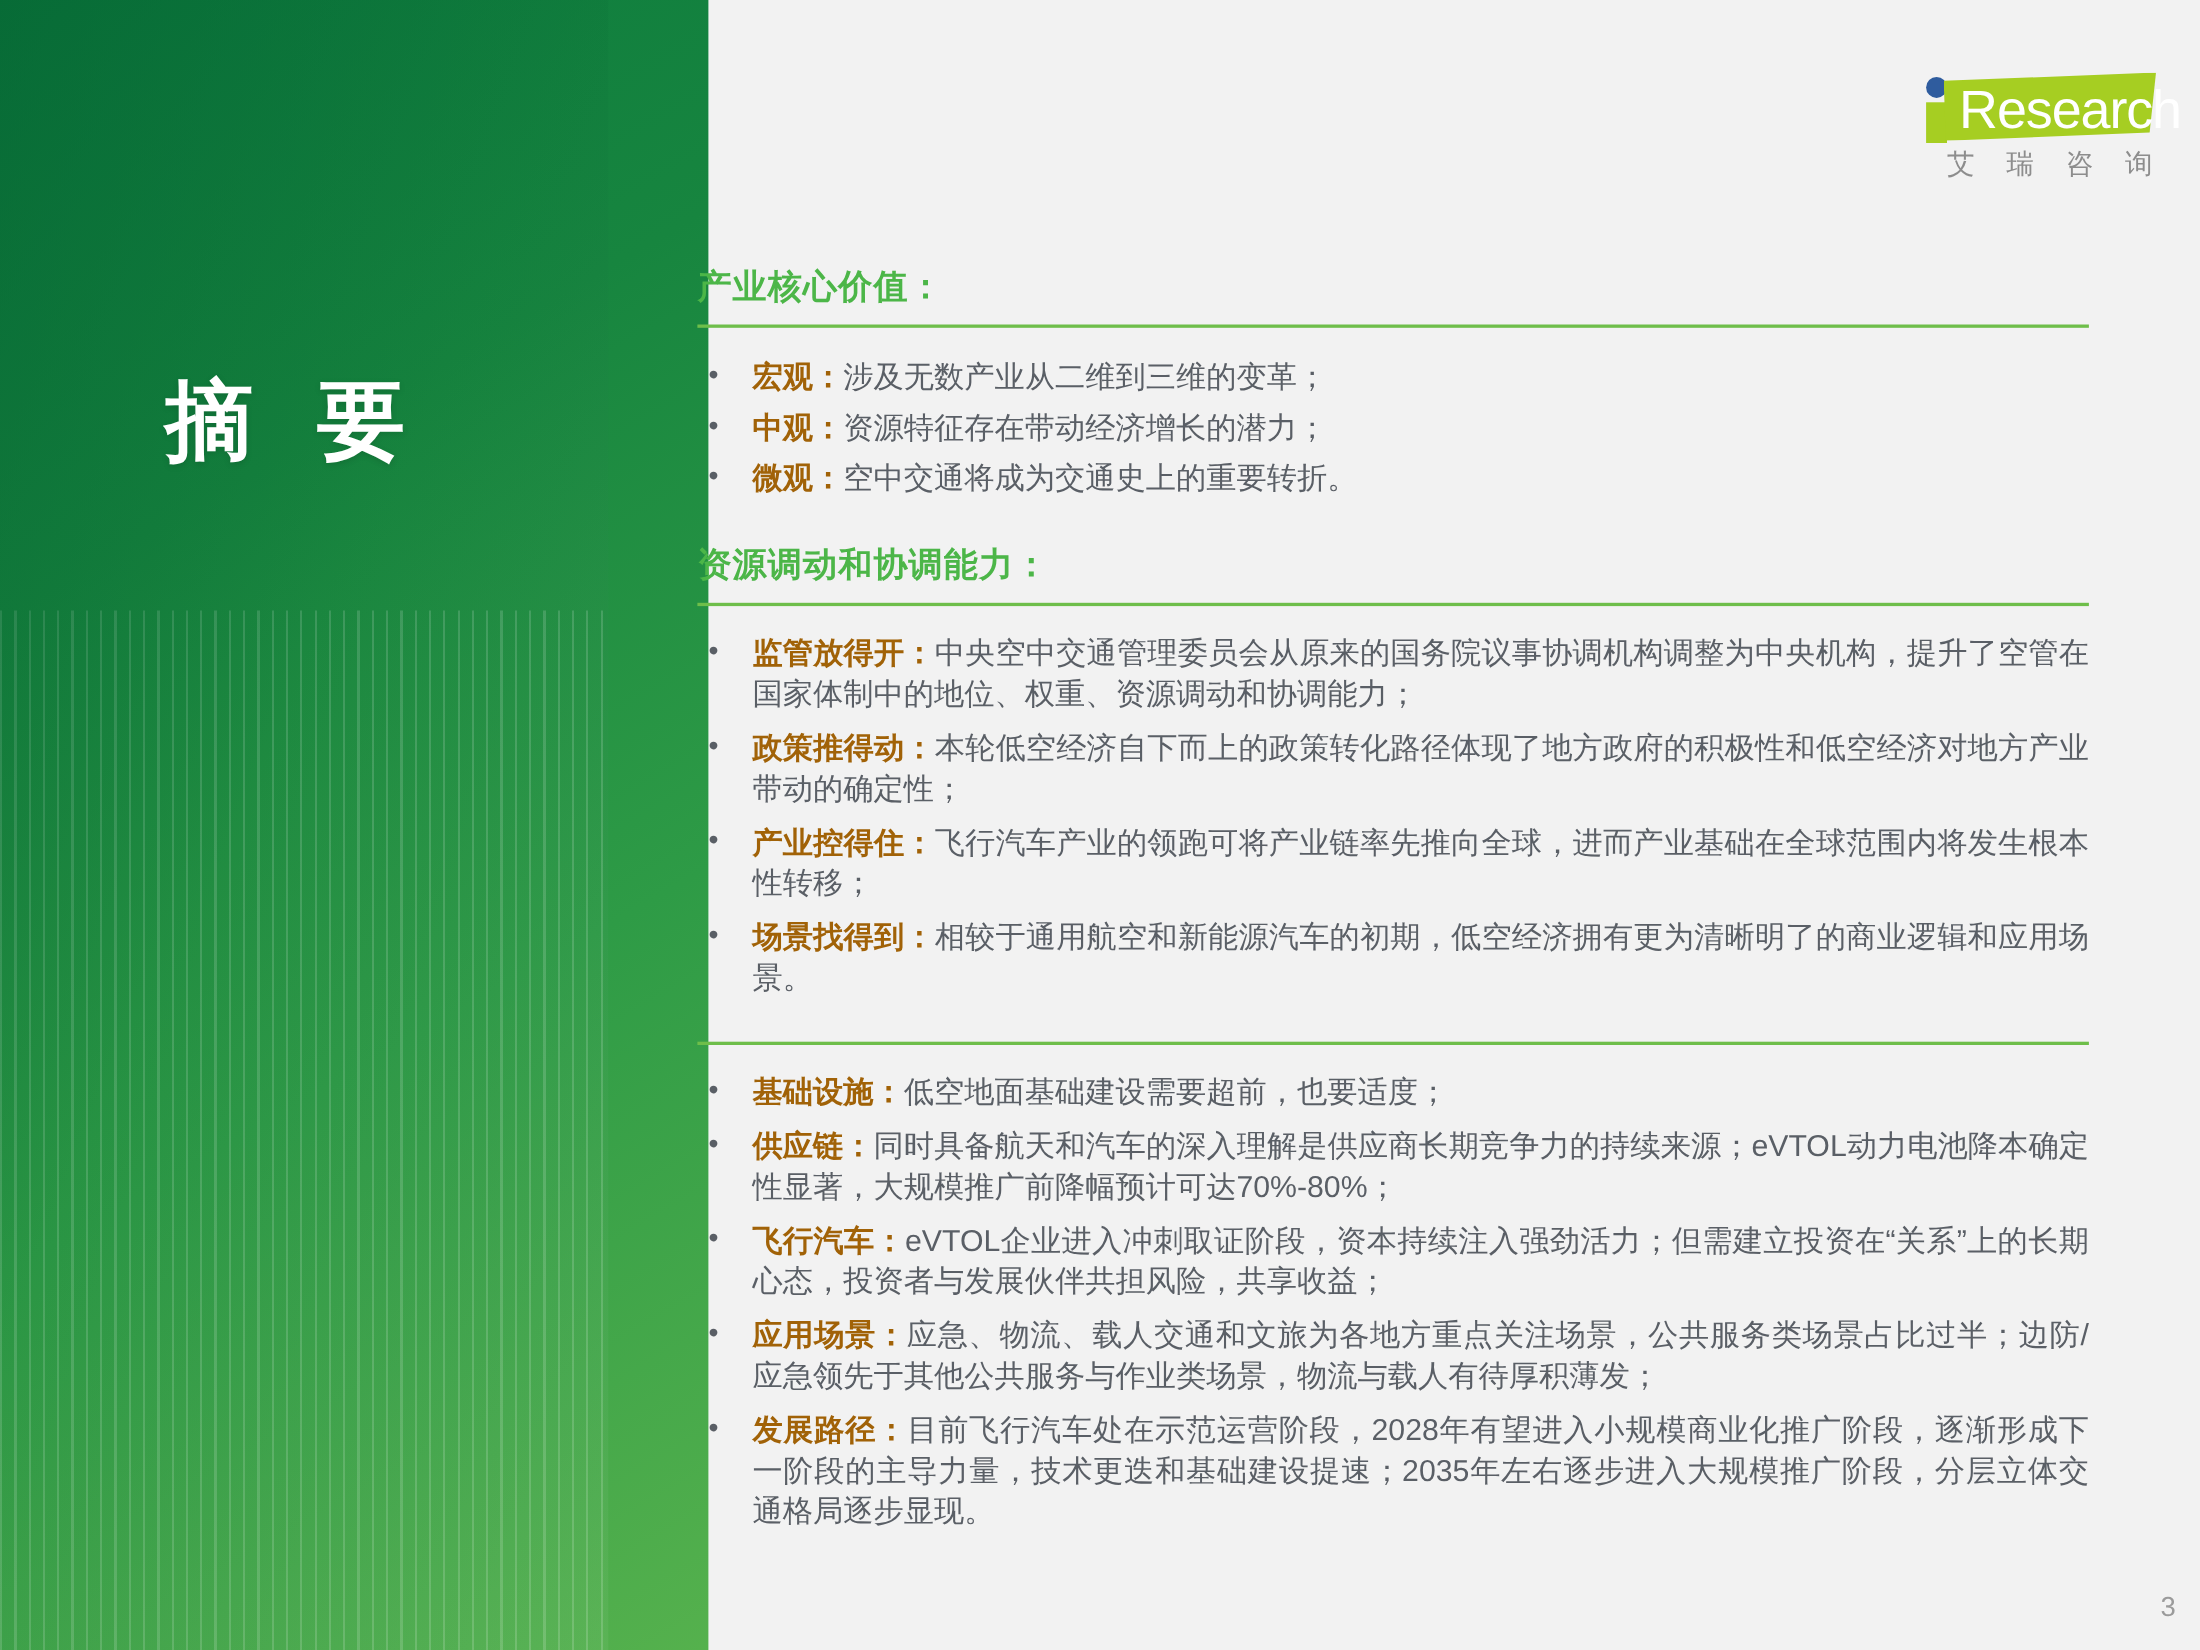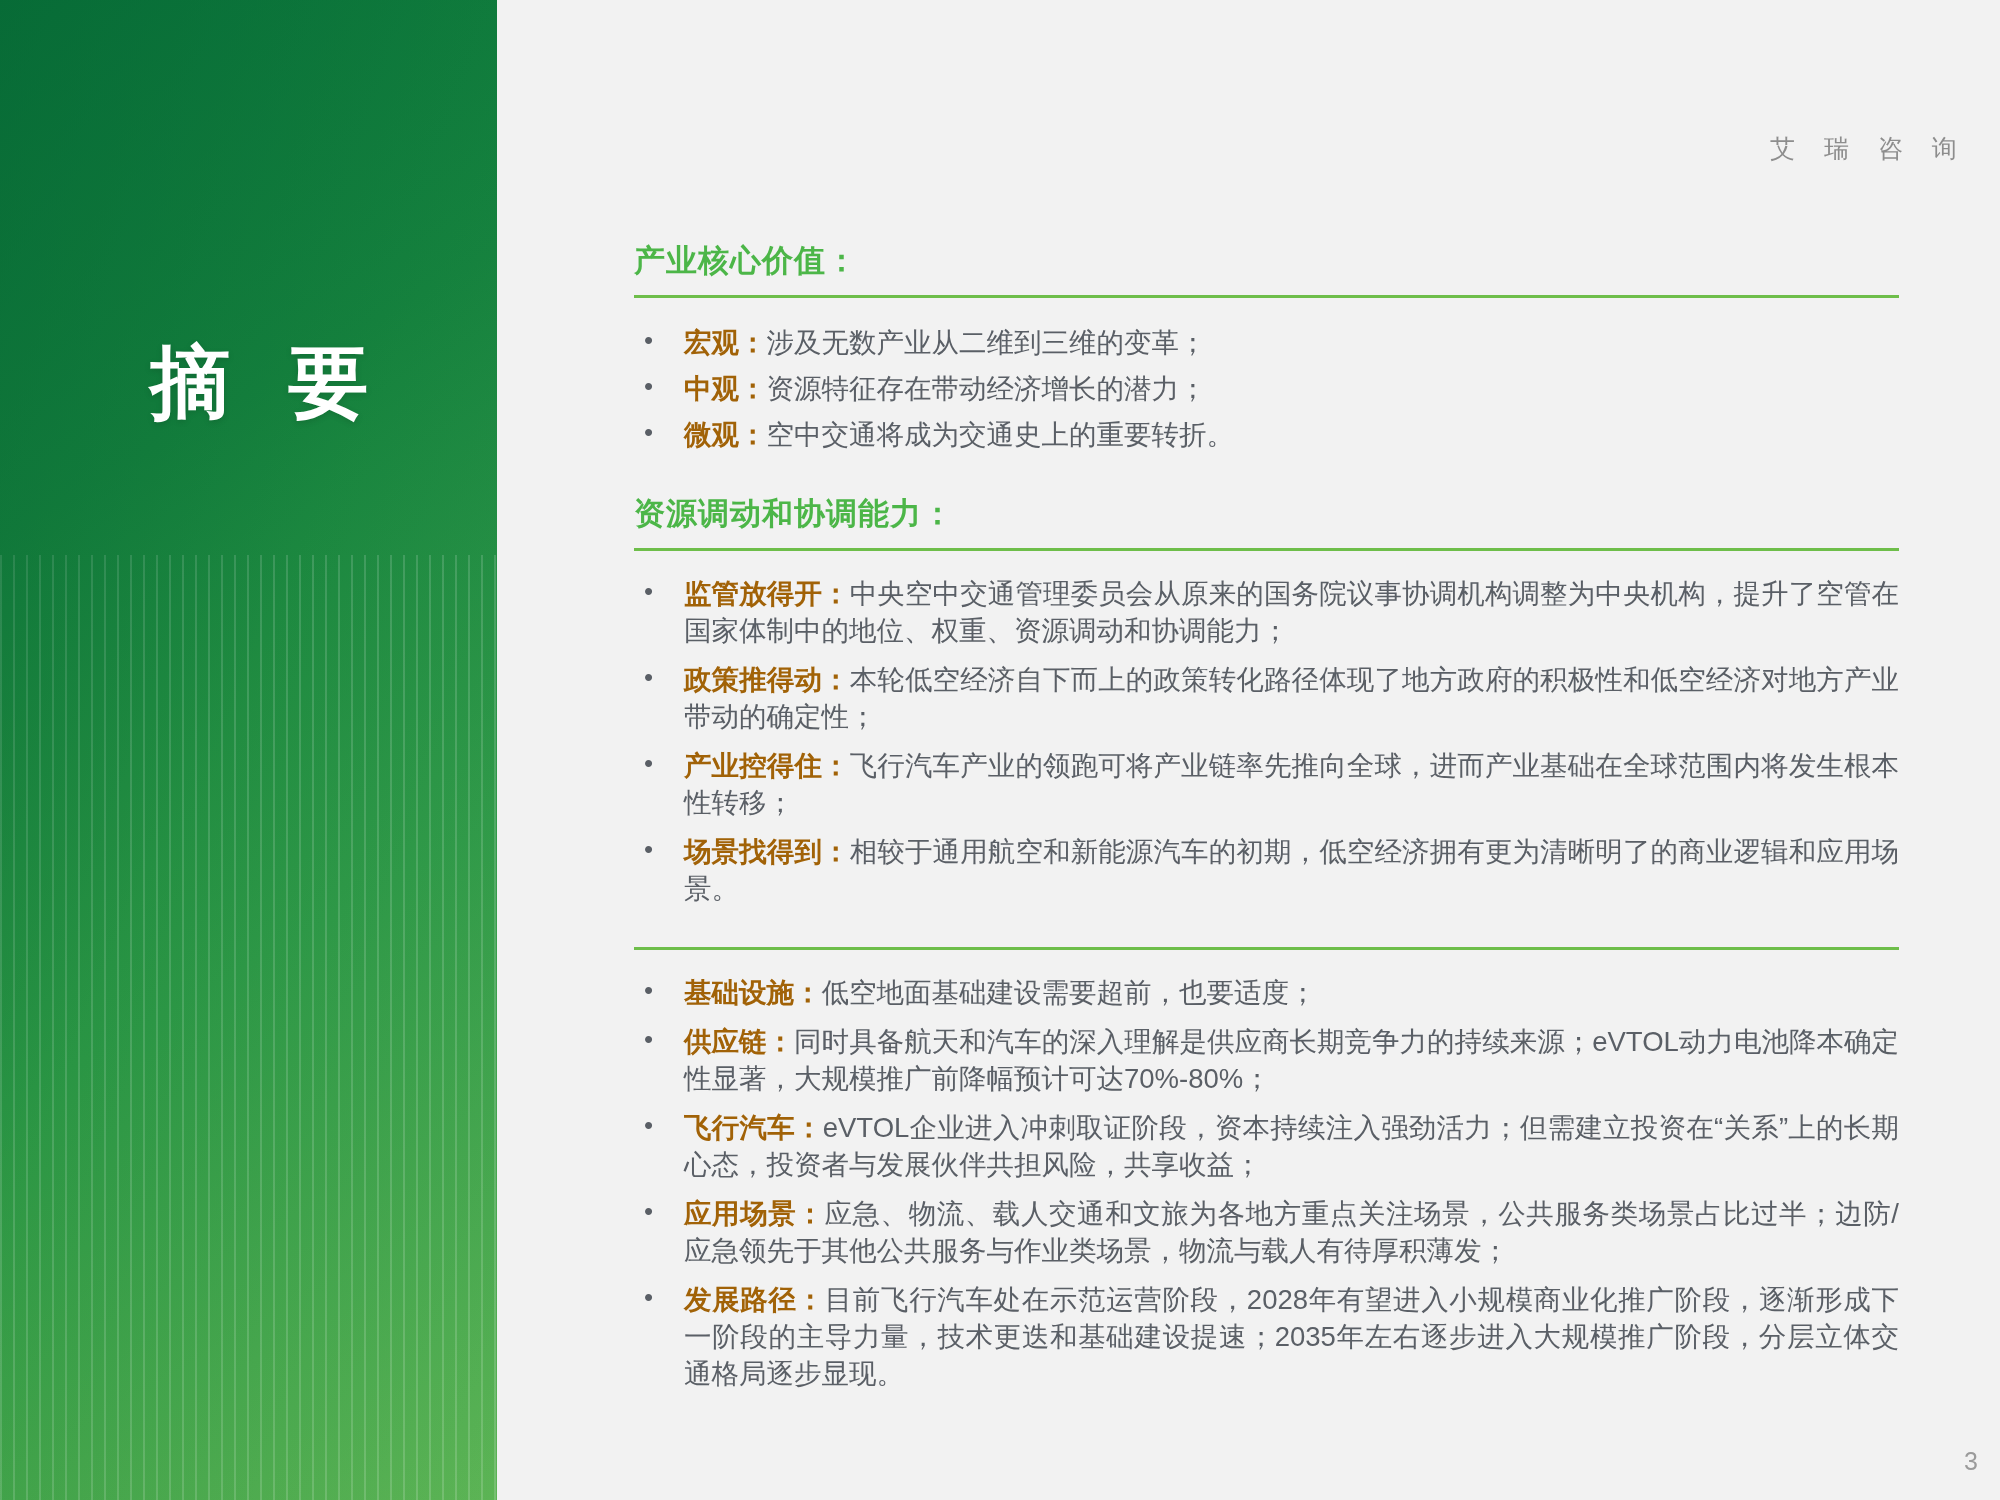--- a/index.html
+++ b/index.html
@@ -7,21 +7,21 @@
     width:2000px;height:1500px;
     background:#f2f2f2;
     font-family:"Liberation Sans","DejaVu Sans",sans-serif;
     overflow:hidden;
     position:relative;
   }
   .slide{position:relative;width:2000px;height:1500px;background:#f2f2f2;overflow:hidden;}
 
   
   .left-panel{
-    position:absolute;left:0;top:0;width:497px;height:1500px;
+    position:absolute;left:0;top:0;width:644px;height:1500px;
     background:linear-gradient(150deg,#0b7a3e 0%,#17853f 30%,#2e9b46 62%,#55b14d 100%);
     overflow:hidden;
   }
   .rays{position:absolute;left:0;top:0;width:553px;height:560px;overflow:hidden;}
   .stripes{
     position:absolute;left:0;top:555px;width:553px;height:945px;
     background:repeating-linear-gradient(90deg,
       rgba(255,255,255,0.17) 0px, rgba(255,255,255,0.17) 2px,
       rgba(255,255,255,0) 2px, rgba(255,255,255,0) 13px);
   }
@@ -112,20 +112,26 @@
 <div class="slide">
 
   <div class="left-panel">
     <div class="rays" id="rays"></div>
     <div class="stripes"></div>
     <div class="panel-fade"></div>
     <div class="slide-title">摘 要</div>
   </div>
 
   <div class="logo">
+    <div class="logo-mark">
+      <div class="logo-i-dot"></div>
+      <div class="logo-i-stem"></div>
+      <div class="logo-band"></div>
+      <div class="logo-word">Research</div>
+    </div>
     <div class="logo-cn">艾 瑞 咨 询</div>
   </div>
 
   <div class="content">
 
     <div class="section sec-1">
       <div class="sec-title">产业核心价值：</div>
       <div class="sec-rule"></div>
       <ul class="bullets">
         <li><b>宏观：</b><span>涉及无数产业从二维到三维的变革；</span></li>

